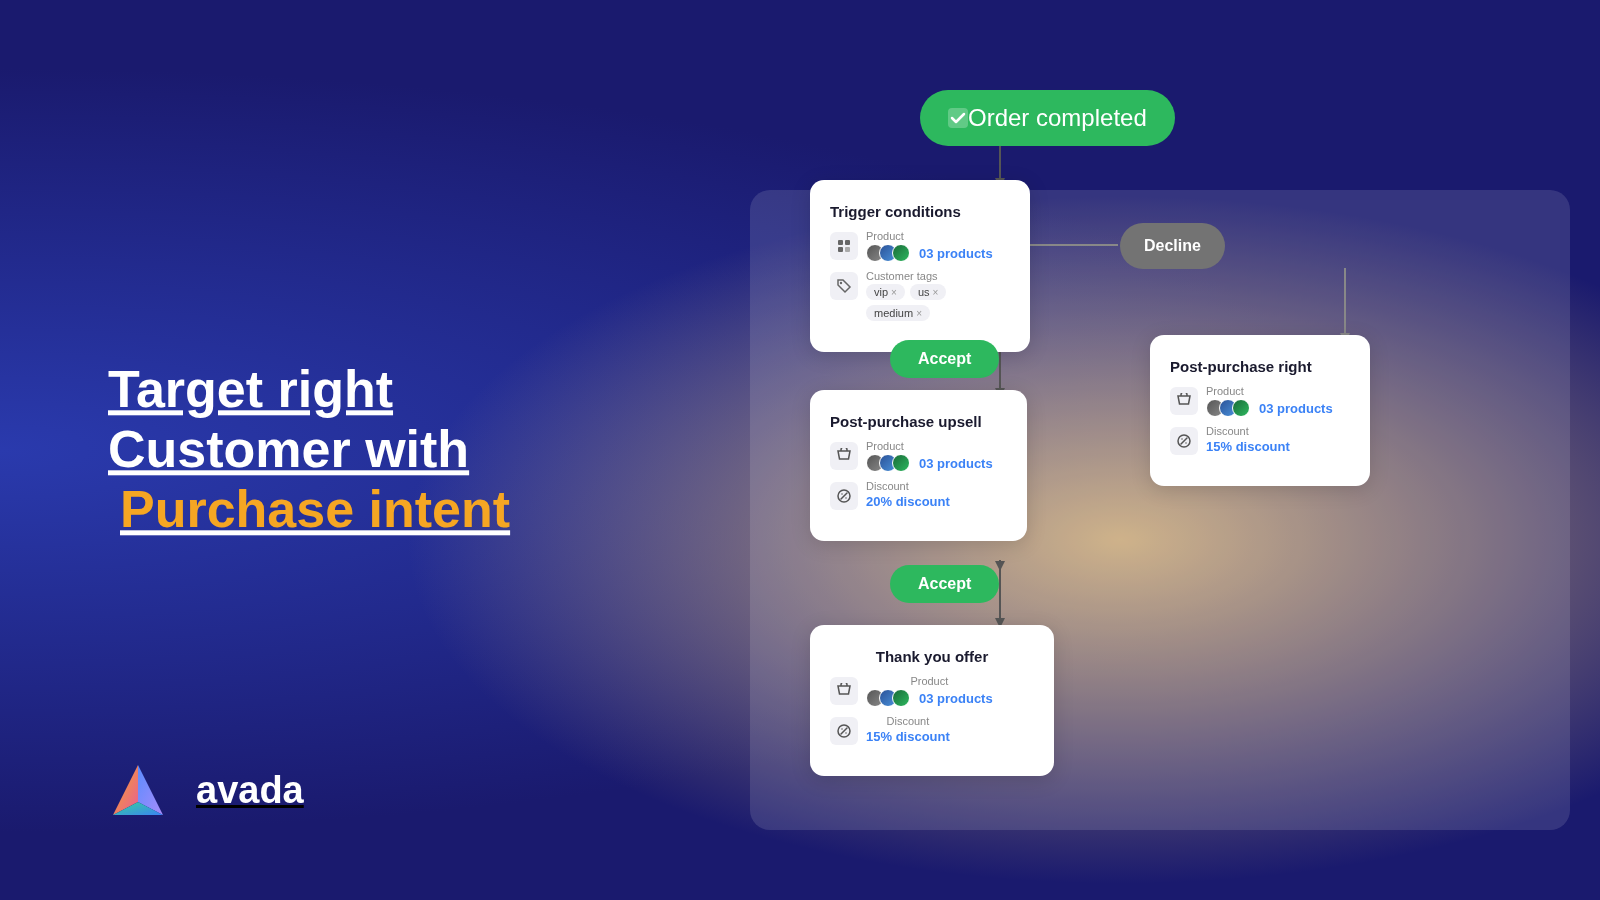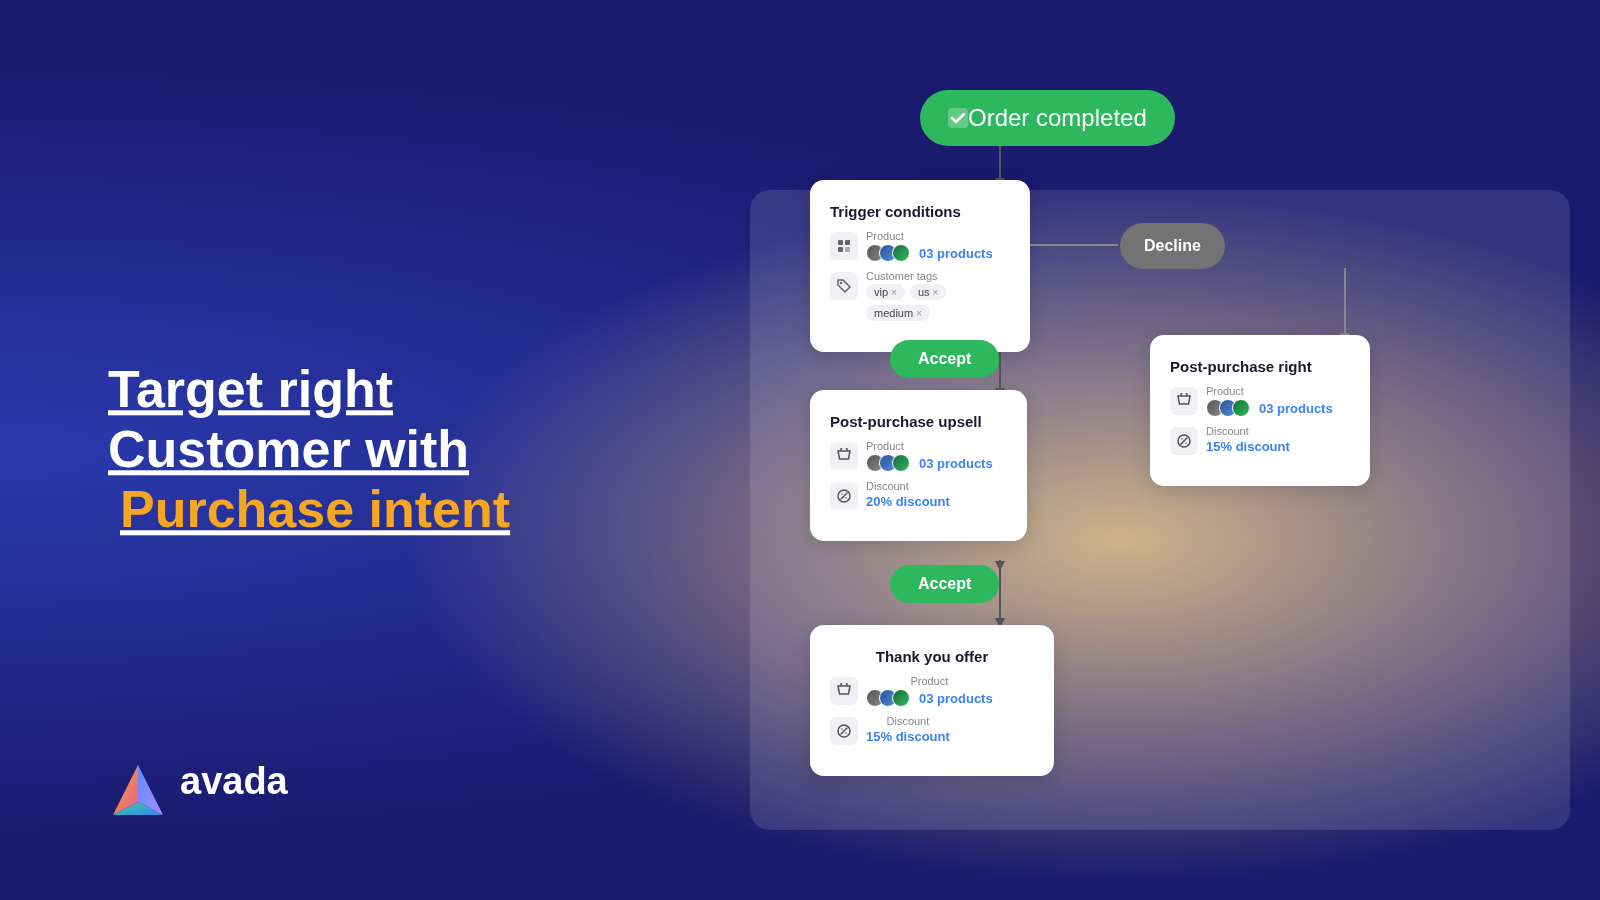--- a/index.html
+++ b/index.html
@@ -40,21 +40,23 @@
     .headline-accent {
       color: #f5a623;
       margin-left: 12px;
     }
 
     .logo-area {
       position: absolute;
       bottom: 80px;
       left: 108px;
       display: flex;
-      gap: 12px;
+      align-items: center;
+      gap: 28px;
+      text-decoration: underline;
     }
 
     .logo-icon {
       width: 60px;
       height: 60px;
     }
 
     .logo-text {
       font-size: 38px;
       font-weight: 700;

